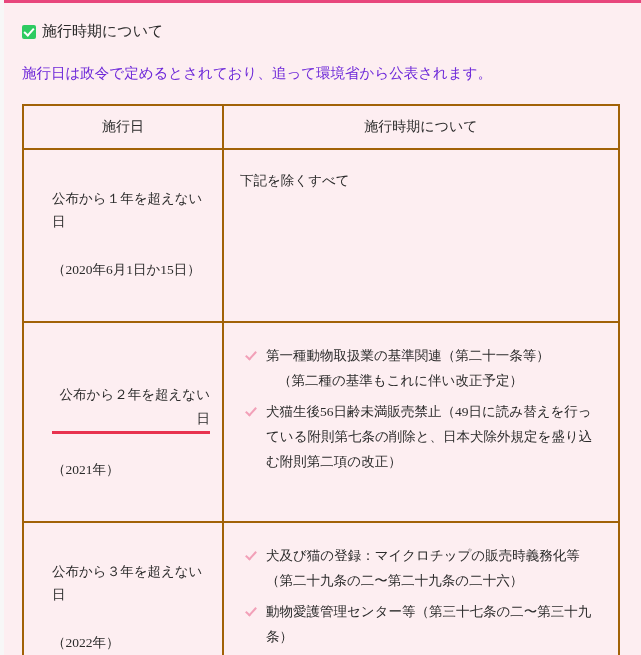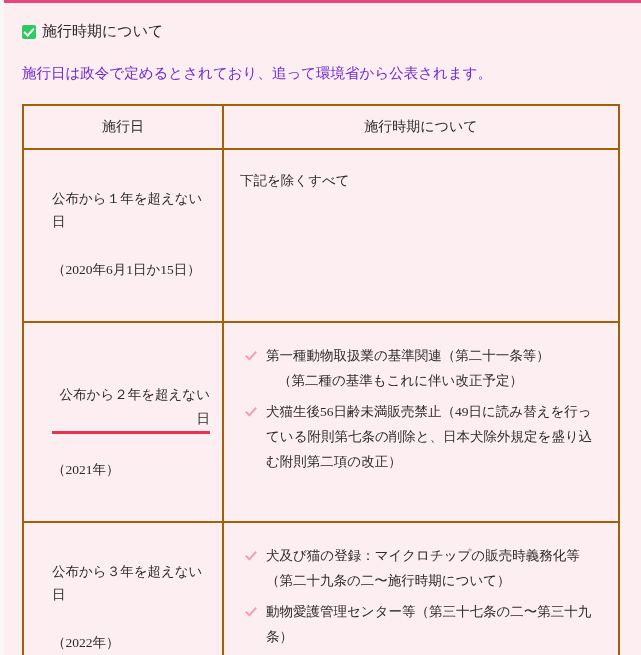--- a/index.html
+++ b/index.html
@@ -211,21 +211,21 @@
 
       <tr>
         <td class="date-cell">
           <div>公布から３年を超えない日</div>
           <div>（2022年）</div>
         </td>
         <td class="part-cell">
           <ul class="items">
             <li>
               <span class="tick"></span>
-              <span>犬及び猫の登録：マイクロチップの販売時義務化等（第二十九条の二〜施行時期について）</span>
+              <span>犬及び猫の登録：マイクロチップの販売時義務化等（第二十九条の二〜第二十九条の二十六）</span>
             </li>
             <li>
               <span class="tick"></span>
               <span>動物愛護管理センター等（第三十七条の二〜第三十九条）</span>
             </li>
           </ul>
         </td>
       </tr>
     </tbody>
   </table>

